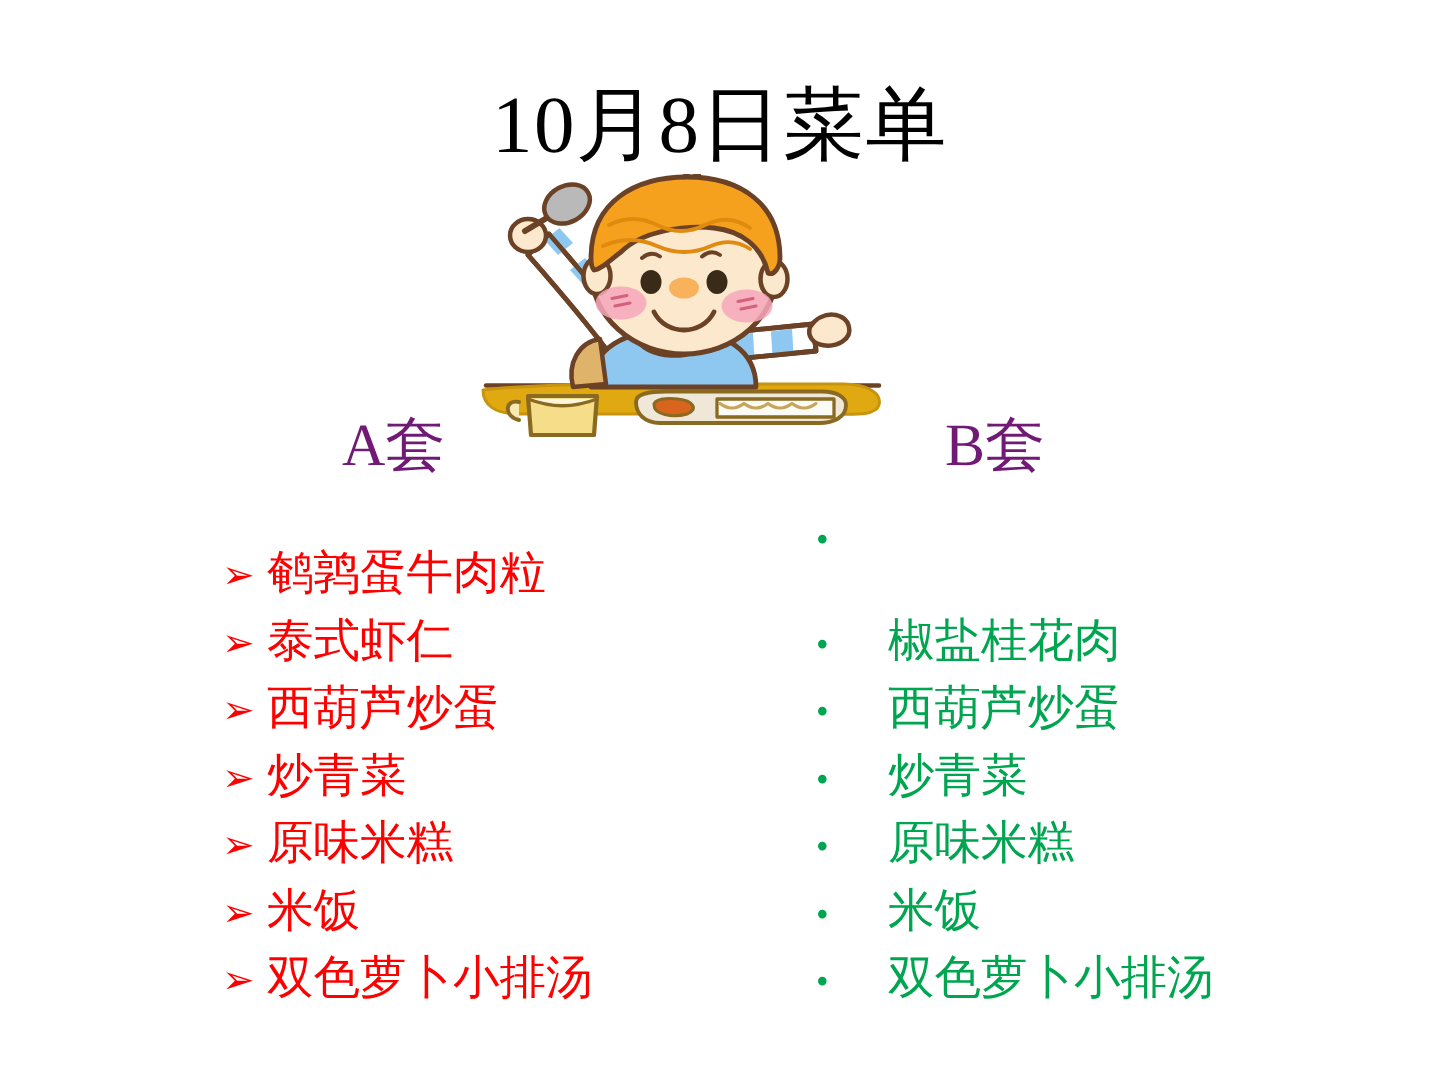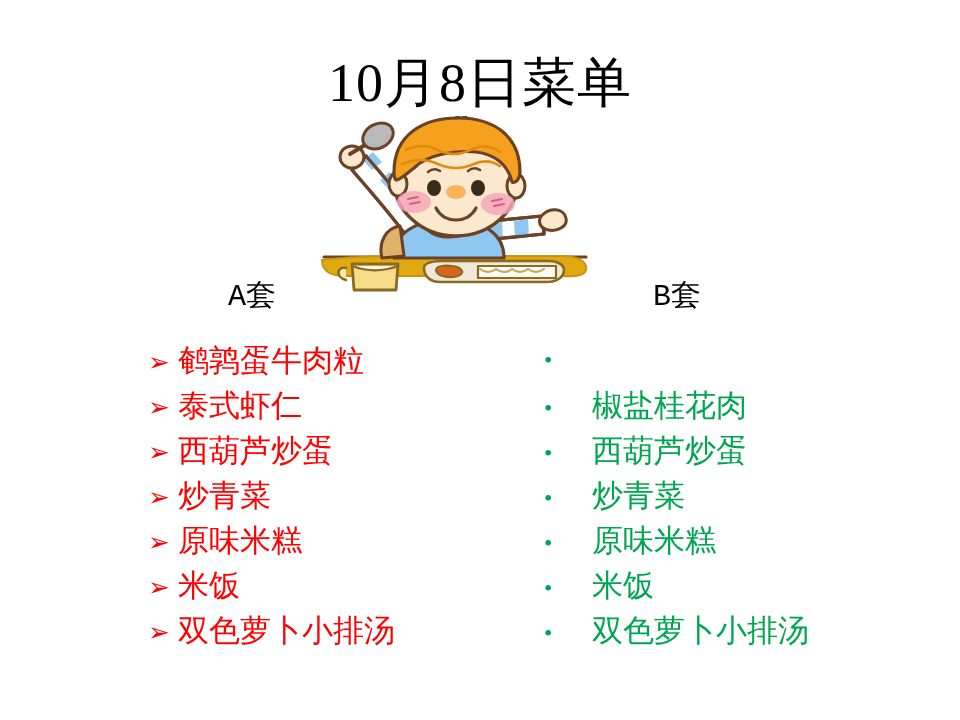--- a/index.html
+++ b/index.html
@@ -44,28 +44,28 @@
     top: 116px;
     width: 278px;
     height: 176px;
     overflow: hidden;
   }
   .clipart svg { display: block; }
 
   
   .col-head {
     position: absolute;
-    font-size: 30px;
+    font-size: 40px;
     line-height: 36px;
-    color: #000000;
-    font-family: Liberation Mono, monospace;
+    color: #701a75;
+    font-family: Liberation Serif, serif;
     white-space: nowrap;
   }
   .col-head.a { left: 228px; top: 279px; }
-  .col-head.b { left: 653px; top: 279px; }
+  .col-head.b { left: 630px; top: 279px; }
 
   
   .menu-col {
     position: absolute;
     top: 338px;
   }
   .menu-col.a { left: 148px; width: 330px; }
   .menu-col.b { left: 540px; width: 360px; }
 
   .menu-item {
@@ -89,21 +89,21 @@
     width: 30px;
     font-size: 26px;
     color: #ff0000;
   }
   .menu-col.b .bullet {
     width: 48px;
     font-size: 24px;
     color: #00a550;
     padding-left: 4px;
   }
-  .dish { display: inline-block; }
+  .dish { display: inline-block; margin-top: 21px; }
 </style>
 </head>
 <body>
 
 <div class="slide">
 
   <div class="title">10月8日菜单</div>
 
   <div class="clipart">
     <svg width="278" height="176" viewBox="0 0 278 176" xmlns="http://www.w3.org/2000/svg">

